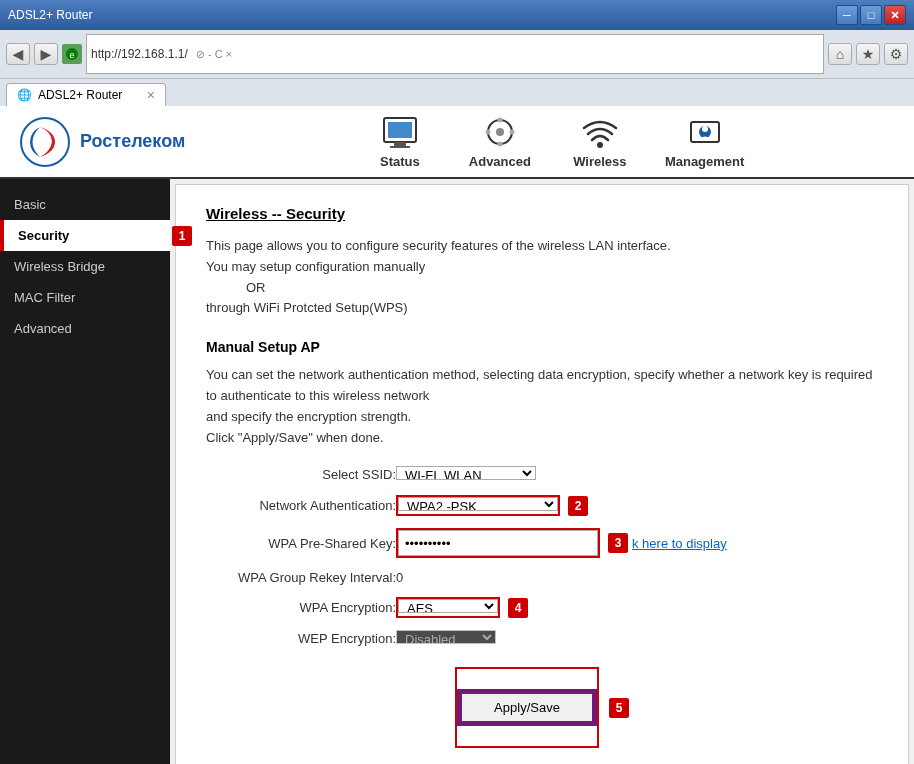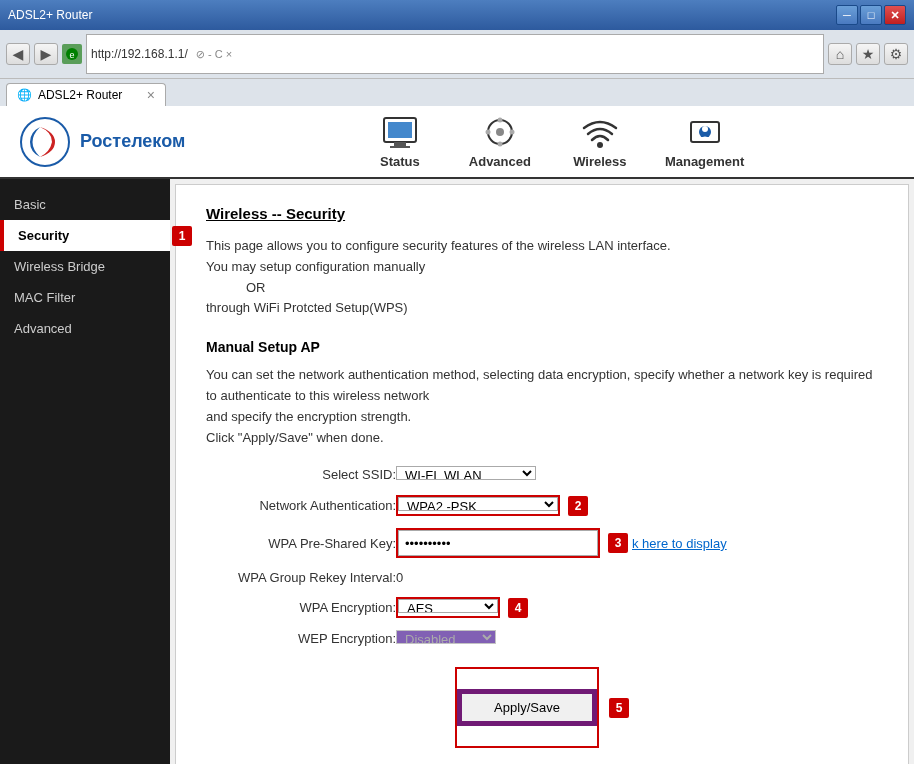--- a/index.html
+++ b/index.html
@@ -51,21 +51,21 @@
     .form-text { font-size: 13px; color: #333; }
     .highlight-box { border: 2px solid #cc0000; display: inline-block; }
     .badge-inline { background: #cc0000; color: white; width: 20px; height: 20px; border-radius: 2px; display: inline-flex; align-items: center; justify-content: center; font-size: 12px; font-weight: bold; margin-left: 4px; vertical-align: middle; }
 
     .link-text { color: #0066cc; text-decoration: underline; cursor: pointer; font-size: 13px; }
 
     .apply-btn { display: block; margin: 20px auto; padding: 6px 24px; background: #f0f0f0; border: 5px solid #701a75; font-size: 13px; cursor: pointer; min-width: 140px; }
     .apply-btn-wrapper { display: flex; align-items: center; justify-content: center; gap: 6px; margin-top: 20px; }
 
     
-    .form-select.disabled { color: #888; background: #4c1d95; }
+    .form-select.disabled { color: #888; background: #000000; }
 
     
     .win-titlebar { background: linear-gradient(to bottom, #4d7ebf, #2d5a9e); display: flex; align-items: center; padding: 5px 8px; gap: 8px; height: 30px; }
     .win-btns { display: flex; gap: 2px; }
     .win-btn { width: 22px; height: 20px; border: 1px solid #1a4a8a; border-radius: 2px; display: flex; align-items: center; justify-content: center; font-size: 11px; cursor: pointer; color: white; font-weight: bold; }
     .win-btn.min { background: linear-gradient(to bottom, #6a9fd8, #4a7ac0); }
     .win-btn.max { background: linear-gradient(to bottom, #6a9fd8, #4a7ac0); }
     .win-btn.cls { background: linear-gradient(to bottom, #e05050, #c02020); }
   </style>
 </head>

